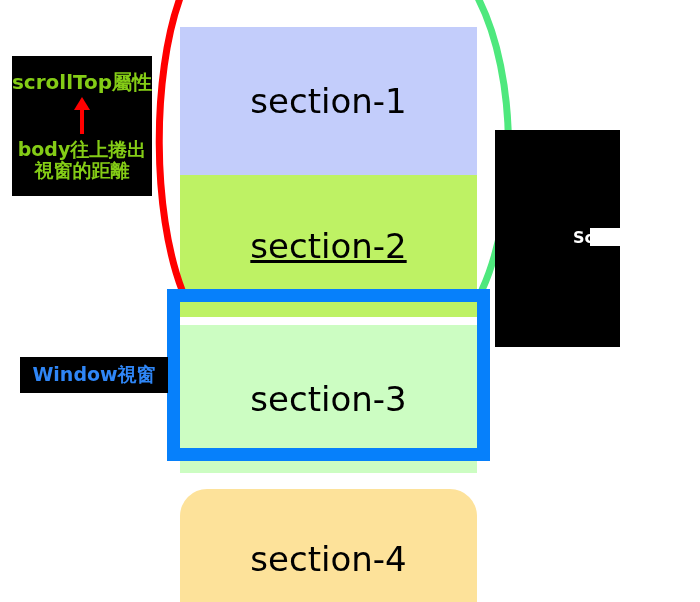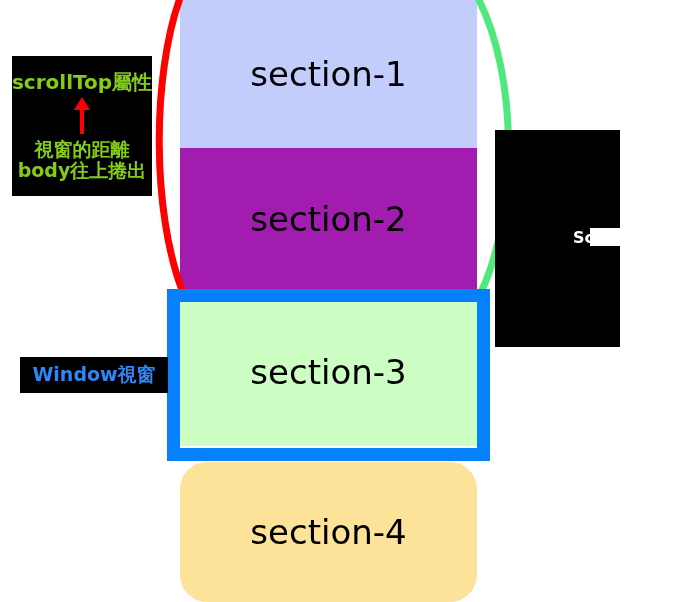--- a/index.html
+++ b/index.html
@@ -24,23 +24,24 @@
     left: 180px;
     width: 297px;
     display: flex;
     align-items: center;
     justify-content: center;
     color: #000000;
     font-size: 34px;
     font-family: "DejaVu Sans", sans-serif;
     letter-spacing: 0px;
     z-index: 2;
+    margin-top: 27px;
   }
   #section-1 { top: 0px;   height: 148px; background: #c3cdfb; }
-  #section-2 { top: 148px; height: 142px; background: #a21caf; }
+  #section-2 { top: 148px; height: 142px; background: #bef264; text-decoration: underline; }
   #section-3 { top: 298px; height: 148px; background: #ccfdc2; z-index: 6; }
   #section-4 { top: 462px; height: 140px; background: #fde29a; border-radius: 27px; }
 
   
   .arc {
     position: absolute;
     z-index: 5;
     pointer-events: none;
   }
   #arc-red  { left: 140px; top: -4px; }
@@ -162,22 +163,22 @@
   </svg>
 
   <div id="window-frame"></div>
 
   <div class="note-box" id="note-scrolltop">
     <div class="line">scrollTop屬性</div>
     <svg id="up-arrow-icon" width="28" height="38" viewBox="0 0 28 38">
       <line x1="14" y1="37" x2="14" y2="8" stroke="#ff0000" stroke-width="4"></line>
       <polygon points="14,0 6,13 22,13" fill="#ff0000"></polygon>
     </svg>
+    <div class="line small">body往上捲出</div>
     <div class="line small">視窗的距離</div>
-    <div class="line small">body往上捲出</div>
   </div>
 
   <div class="note-box" id="note-window">
     <div class="label">Window視窗</div>
   </div>
 
   <div class="note-box" id="note-scrollheight">
     <div class="label">Sc</div>
   </div>
 

